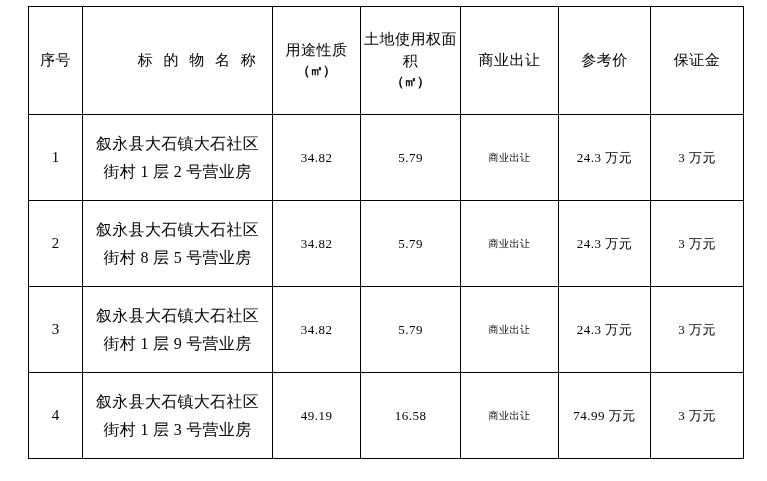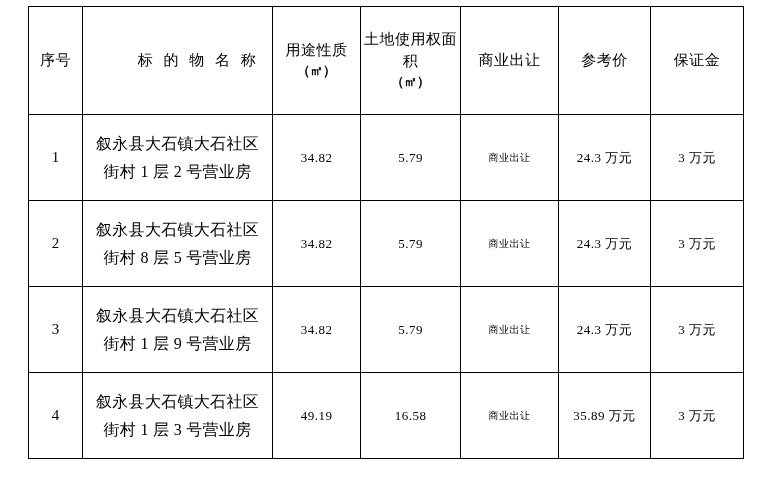--- a/index.html
+++ b/index.html
@@ -163,18 +163,18 @@
       </tr>
       <tr>
         <td class="idx-cell">4</td>
         <td class="name-cell">
           <div>叙永县大石镇大石社区</div>
           <div>街村 1 层 3 号营业房</div>
         </td>
         <td class="num-cell">49.19</td>
         <td class="num-cell">16.58</td>
         <td class="txt-cell">商业出让</td>
-        <td class="num-cell">35.89 万元</td>
+        <td class="num-cell">74.99 万元</td>
         <td class="num-cell">3 万元</td>
       </tr>
     </tbody>
   </table>
 </div>
 
 </body></html>

